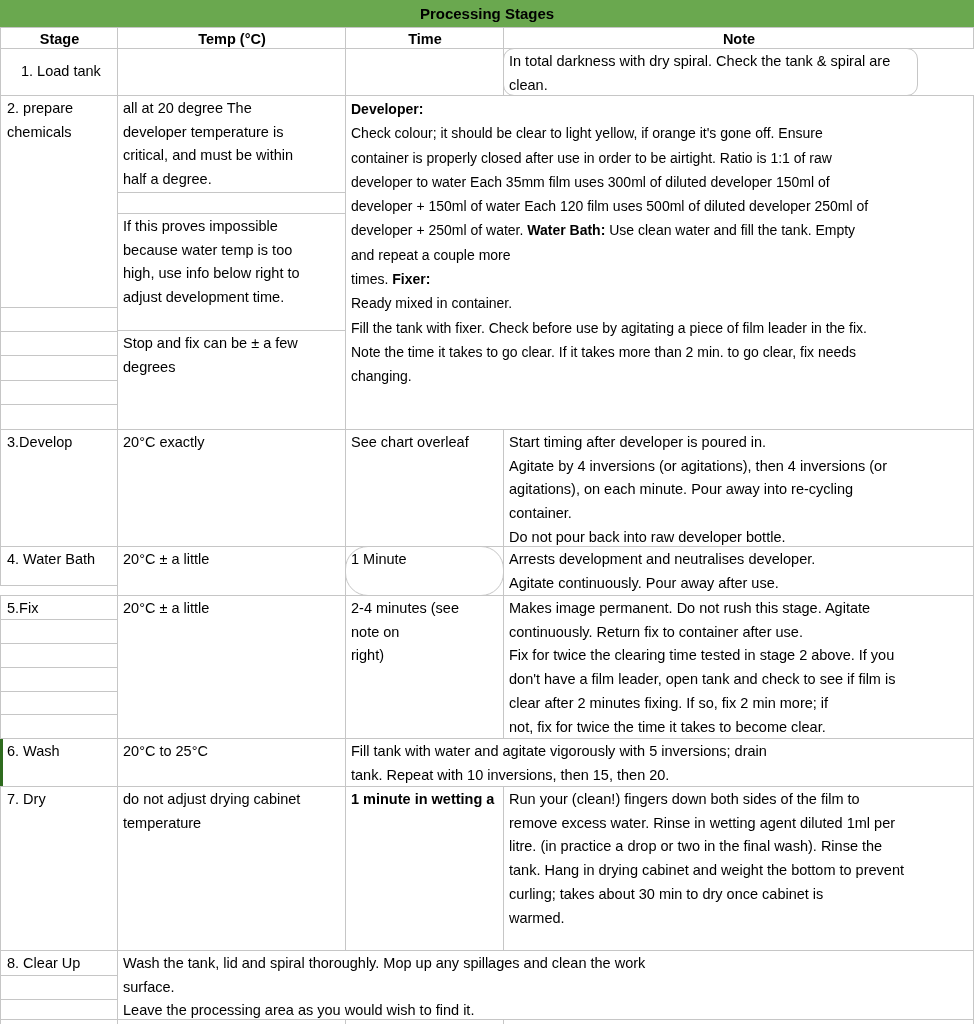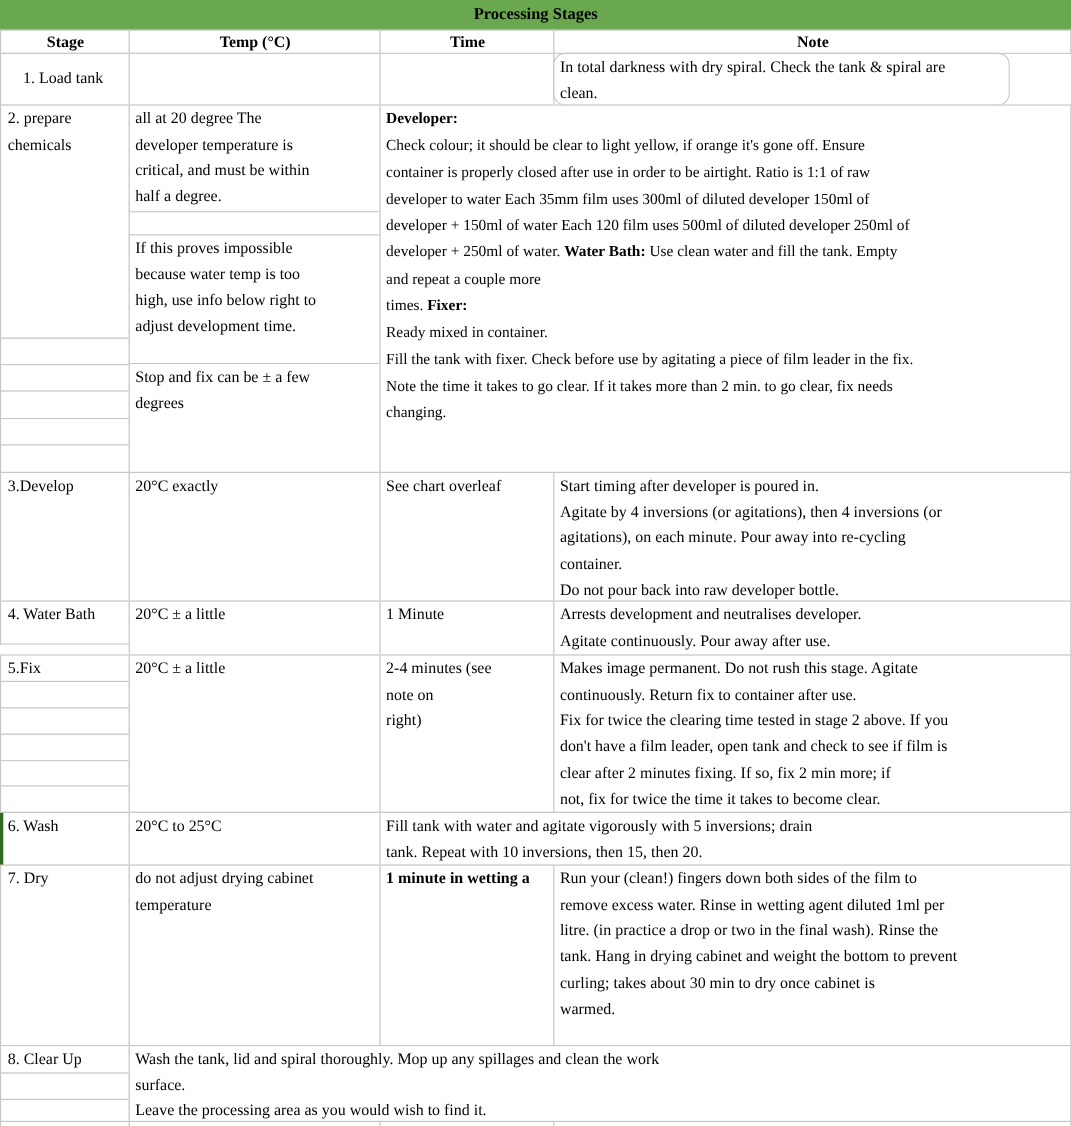--- a/index.html
+++ b/index.html
@@ -3,21 +3,21 @@
 <meta charset="utf-8">
 <style>
   html,body{margin:0;padding:0;background:#fff;}
   .sheet{
     position:relative;width:974px;height:1024px;overflow:hidden;background:#ffffff;
     font-family:"Liberation Sans","DejaVu Sans",sans-serif;
     font-size:14.5px;line-height:23.7px;color:#000;
   }
   .cell{
     position:absolute;box-sizing:border-box;border:1px solid #c6c6c6;
-    background:#fff;padding:1px 4px 0 5px;overflow:hidden;font-family:Liberation Serif, serif;
+    background:#fff;padding:1px 4px 0 5px;overflow:hidden;
   }
   .stage{padding-left:6px;}
   .hdr{font-weight:bold;text-align:center;line-height:20px;padding-top:1px;}
   .title{
     background:#6aa84f;border:1px solid #6aa84f;font-weight:bold;font-size:15px;
     display:flex;align-items:center;justify-content:center;padding:0;
   }
   .vmid{display:flex;align-items:center;padding-top:0;}
   .bold{font-weight:bold;}
   .nowrap{white-space:nowrap;padding-right:0;}
@@ -64,21 +64,21 @@
     <span>Ready mixed in container.<br>Fill the tank with fixer. Check before use by agitating a piece of film leader in the fix.<br>Note the time it takes to go clear. If it takes more than 2 min. to go clear, fix needs<br>changing.</span>
   </div>
 
   <div class="cell stage" style="left:0;top:429px;width:118px;height:118px;">3.Develop</div>
   <div class="cell" style="left:117px;top:429px;width:229px;height:118px;">20°C exactly</div>
   <div class="cell" style="left:345px;top:429px;width:159px;height:118px;">See chart overleaf</div>
   <div class="cell" style="left:503px;top:429px;width:471px;height:118px;">Start timing after developer is poured in.<br>Agitate by 4 inversions (or agitations), then 4 inversions (or<br>agitations), on each minute. Pour away into re-cycling<br>container.<br>Do not pour back into raw developer bottle.</div>
 
   <div class="cell stage" style="left:0;top:546px;width:118px;height:40px;">4. Water Bath</div>
   <div class="cell" style="left:117px;top:546px;width:229px;height:50px;">20°C ± a little</div>
-  <div class="cell" style="left:345px;top:546px;width:159px;height:50px;">1 Minute</div>
+  <div class="cell" style="left:345px;top:546px;width:159px;height:50px;border-radius:23px;">1 Minute</div>
   <div class="cell" style="left:503px;top:546px;width:471px;height:50px;">Arrests development and neutralises developer.<br>Agitate continuously. Pour away after use.</div>
 
   <div class="cell stage" style="left:0;top:595px;width:118px;height:25px;">5.Fix</div>
   <div class="cell" style="left:0;top:619px;width:118px;height:25px;"></div>
   <div class="cell" style="left:0;top:643px;width:118px;height:25px;"></div>
   <div class="cell" style="left:0;top:667px;width:118px;height:25px;"></div>
   <div class="cell" style="left:0;top:691px;width:118px;height:24px;"></div>
   <div class="cell" style="left:0;top:714px;width:118px;height:25px;"></div>
   <div class="cell" style="left:117px;top:595px;width:229px;height:144px;">20°C ± a little</div>
   <div class="cell" style="left:345px;top:595px;width:159px;height:144px;">2-4 minutes (see<br>note on<br>right)</div>

